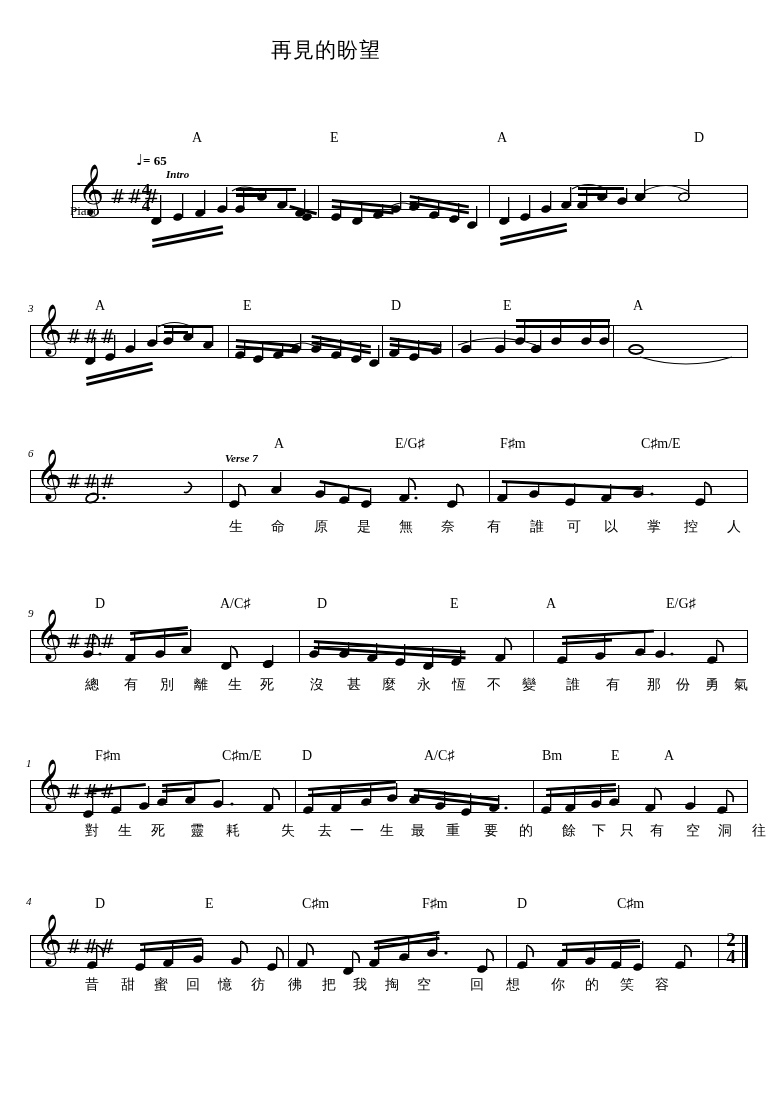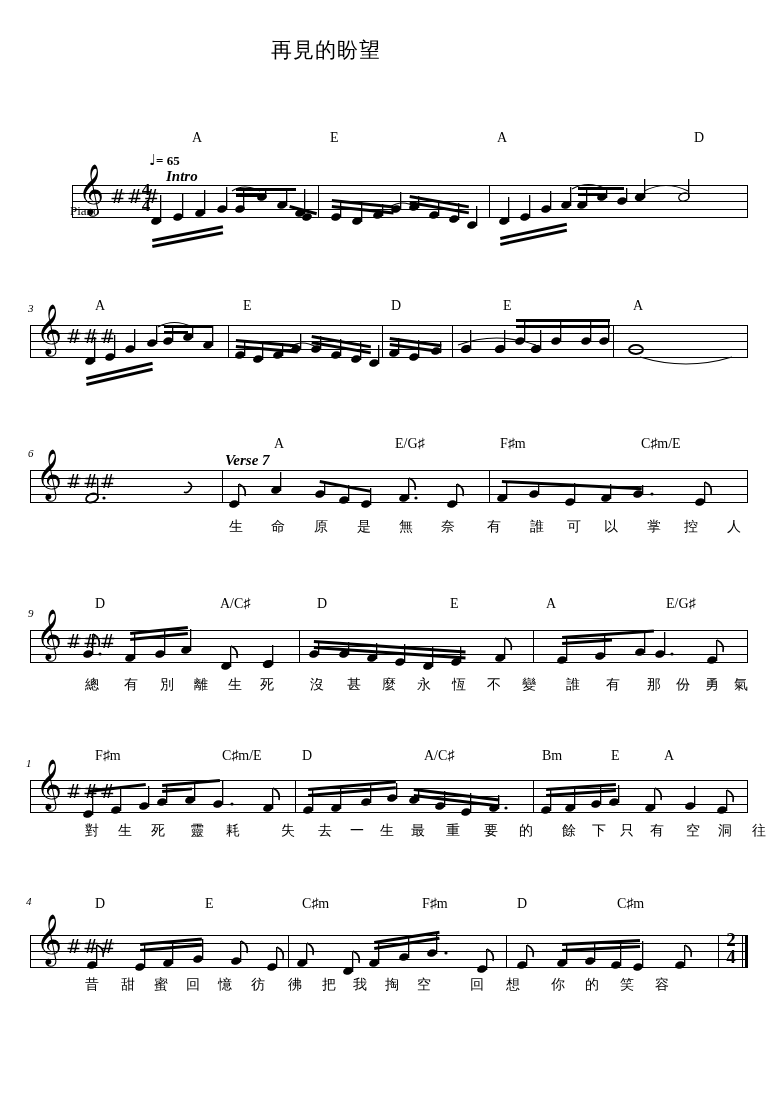--- a/index.html
+++ b/index.html
@@ -70,33 +70,32 @@
     position: absolute;
     font-family: "Liberation Serif", serif;
     font-size: 13px;
   }
   .tempo {
     position: absolute;
     font-family: "Liberation Serif", serif;
     font-size: 13px;
     font-weight: bold;
     white-space: nowrap;
-    margin-left: 13px;
   }
   .tempo .notehd {
     font-family: "DejaVu Sans", sans-serif;
     font-weight: normal;
     font-size: 15px;
   }
   .sectlabel {
     position: absolute;
     font-family: "Liberation Serif", serif;
     font-style: italic;
     font-weight: bold;
-    font-size: 15px;
+    font-size: 11px;
     text-align: center;
   }
   .lyric {
     position: absolute;
     font-family: "DejaVu Sans", sans-serif;
     font-size: 14px;
     white-space: nowrap;
   }
   svg.notes {
     position: absolute;

